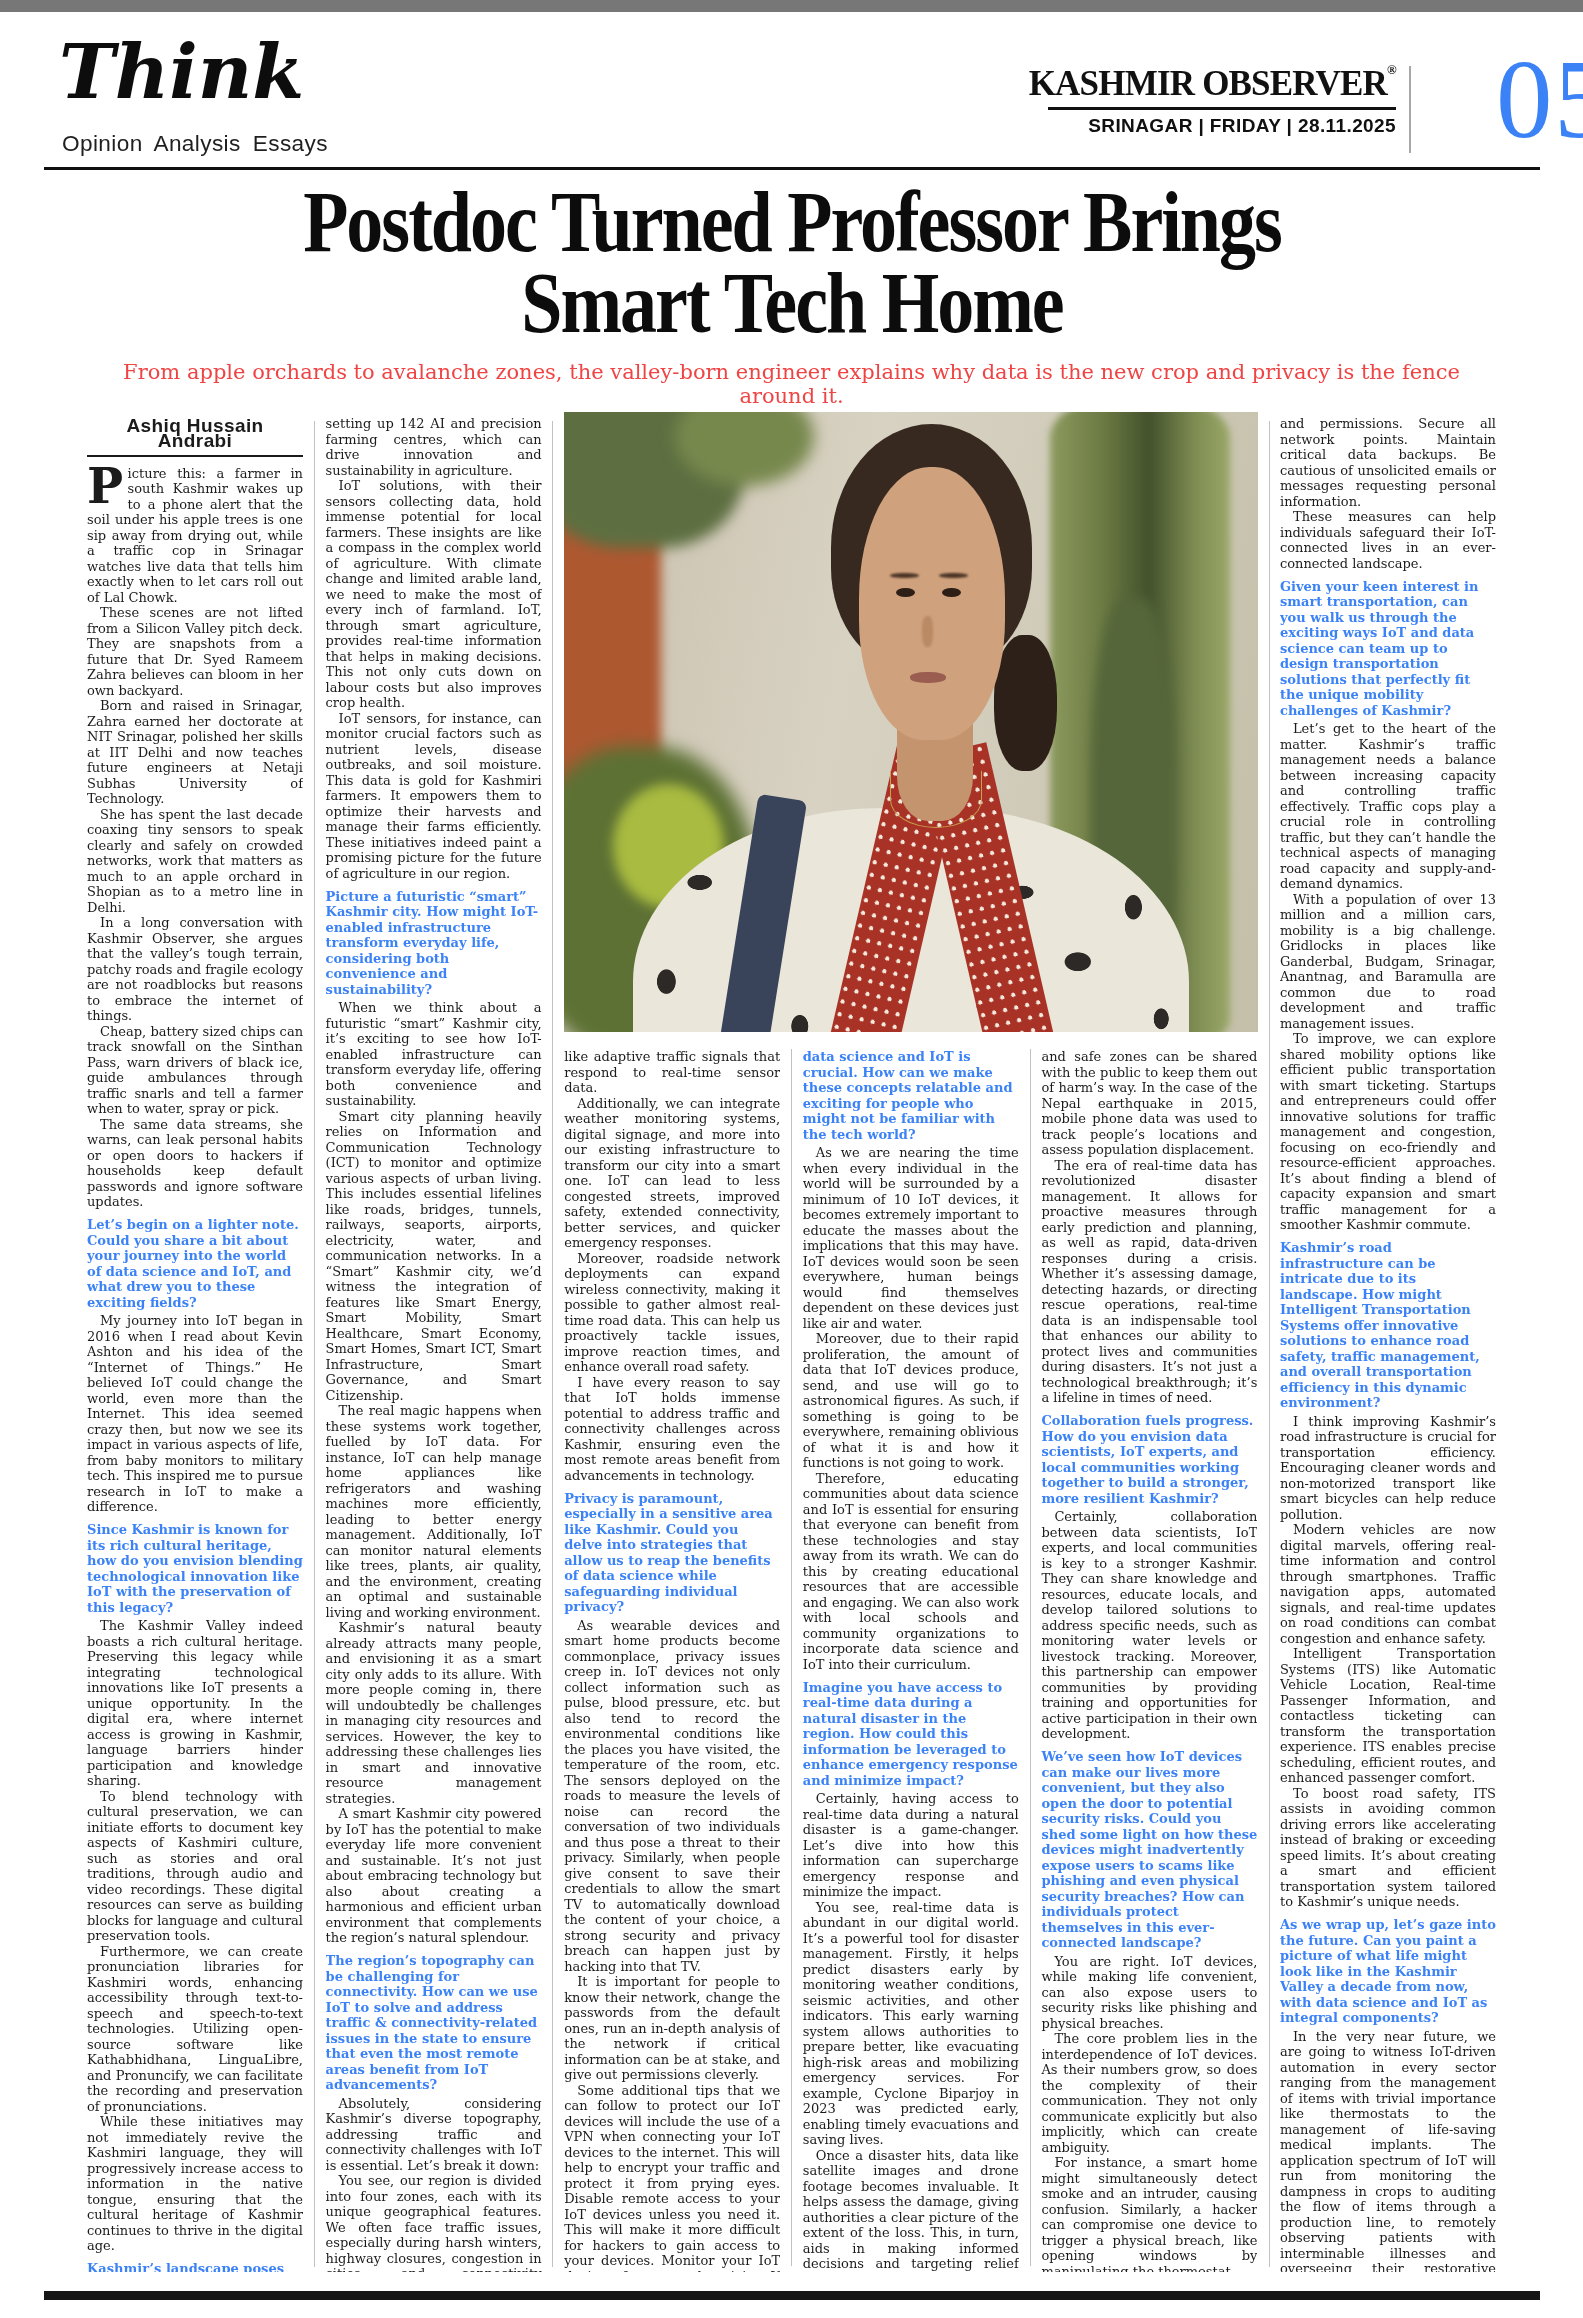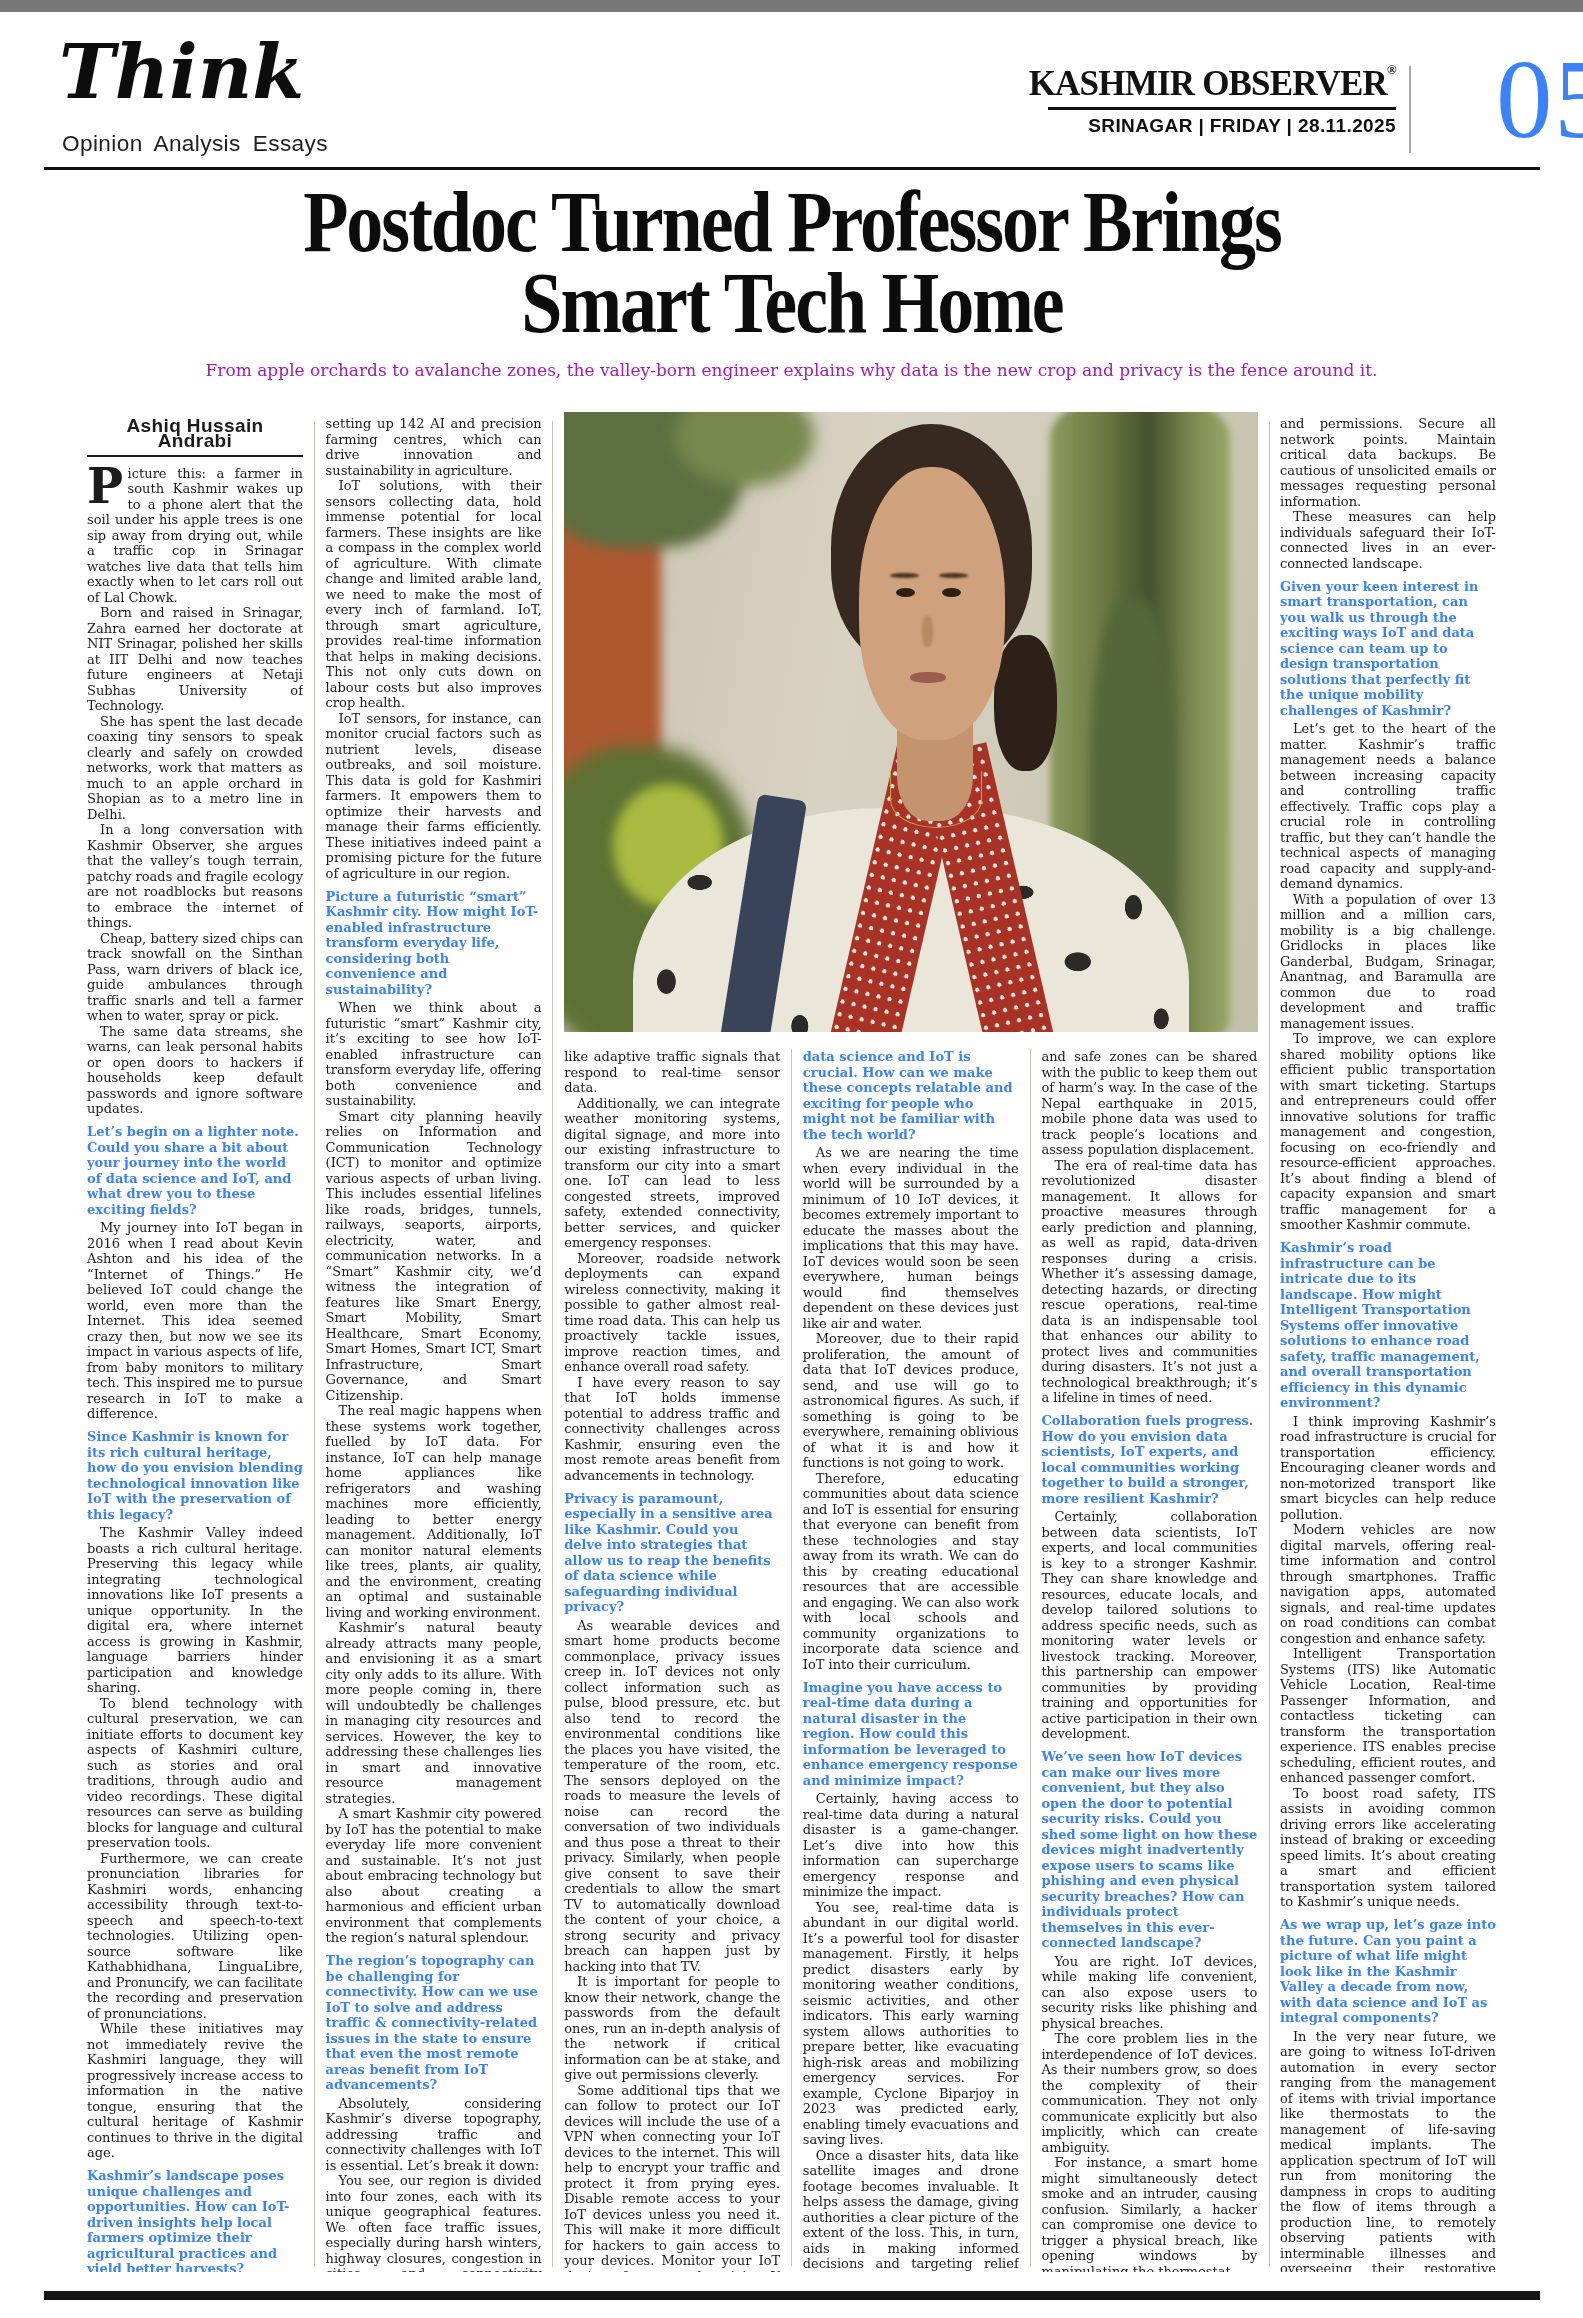--- a/index.html
+++ b/index.html
@@ -21,21 +21,21 @@
   .mast-div{position:absolute;left:1409px;top:54px;width:1.5px;height:87px;background:#a8a8a8;}
   .page-num{position:absolute;left:1496px;top:30px;font-family:"Liberation Serif",serif;
          font-size:113px;line-height:1;color:#3b82f6;letter-spacing:1.5px;}
   .header-rule{position:absolute;left:44px;top:155px;width:1496px;height:3px;background:#101010;}
 
   
   .headline{position:absolute;left:87px;top:170px;width:1410px;text-align:center;
          font-family:"Liberation Serif",serif;font-weight:bold;font-size:86px;line-height:81px;
          letter-spacing:-2.3px;color:#0c0c0c;transform:scaleX(.86);transform-origin:center top;}
   .standfirst{position:absolute;left:113px;top:348px;width:1357px;text-align:center;
-         font-size:17px;color:#a21caf;font-family:"DejaVu Serif",serif;}
+         font-size:21px;color:#ef4444;font-family:"DejaVu Serif",serif;}
 
   
   .content{position:absolute;left:87px;top:404px;width:1410px;height:1856px;}
   .cols{display:flex;gap:22.6px;height:100%;}
   .col{width:216px;flex:0 0 216px;height:1856px;overflow:hidden;
        font-size:13px;line-height:15.5px;text-align:justify;hyphens:auto;-webkit-hyphens:auto;}
   .col.under-photo{padding-top:633px;box-sizing:content-box;height:1223px;}
   .para{margin:0;text-indent:13px;}
   .para.cont{text-indent:0;}
   .para.dropcap{text-indent:0;}
@@ -118,20 +118,21 @@
     <div>Postdoc Turned Professor Brings</div>
     <div>Smart Tech Home</div>
   </div>
   <div class="standfirst">From apple orchards to avalanche zones, the valley-born engineer explains why data is the new crop and privacy is the fence around it.</div>
 
   <div class="content">
     <div class="cols" id="cols">
         <div class="col">
           <div class="byline">Ashiq Hussain Andrabi</div>
           <p class="para dropcap"><span class="dc">P</span>icture this: a farmer in south Kashmir wakes up to a phone alert that the soil under his apple trees is one sip away from drying out, while a traffic cop in Srinagar watches live data that tells him exactly when to let cars roll out of Lal Chowk.</p>
+          <p class="para">These scenes are not lifted from a Silicon Valley pitch deck. They are snapshots from a future that Dr. Syed Rameem Zahra believes can bloom in her own backyard.</p>
           <p class="para">Born and raised in Srinagar, Zahra earned her doctorate at NIT Srinagar, polished her skills at IIT Delhi and now teaches future engineers at Netaji Subhas University of Technology.</p>
           <p class="para">She has spent the last decade coaxing tiny sensors to speak clearly and safely on crowded networks, work that matters as much to an apple orchard in Shopian as to a metro line in Delhi.</p>
           <p class="para">In a long conversation with Kashmir Observer, she argues that the valley’s tough terrain, patchy roads and fragile ecology are not roadblocks but reasons to embrace the internet of things.</p>
           <p class="para">Cheap, battery sized chips can track snowfall on the Sinthan Pass, warn drivers of black ice, guide ambulances through traffic snarls and tell a farmer when to water, spray or pick.</p>
           <p class="para">The same data streams, she warns, can leak personal habits or open doors to hackers if households keep default passwords and ignore software updates.</p>
           <h3 class="qhead">Let’s begin on a lighter note. Could you share a bit about your journey into the world of data science and IoT, and what drew you to these exciting fields?</h3>
           <p class="para">My journey into IoT began in 2016 when I read about Kevin Ashton and his idea of the “Internet of Things.” He believed IoT could change the world, even more than the Internet. This idea seemed crazy then, but now we see its impact in various aspects of life, from baby monitors to military tech. This inspired me to pursue research in IoT to make a difference.</p>
           <h3 class="qhead">Since Kashmir is known for its rich cultural heritage, how do you envision blending technological innovation like IoT with the preservation of this legacy?</h3>
           <p class="para">The Kashmir Valley indeed boasts a rich cultural heritage. Preserving this legacy while integrating technological innovations like IoT presents a unique opportunity. In the digital era, where internet access is growing in Kashmir, language barriers hinder participation and knowledge sharing.</p>
           <p class="para">To blend technology with cultural preservation, we can initiate efforts to document key aspects of Kashmiri culture, such as stories and oral traditions, through audio and video recordings. These digital resources can serve as building blocks for language and cultural preservation tools.</p>

